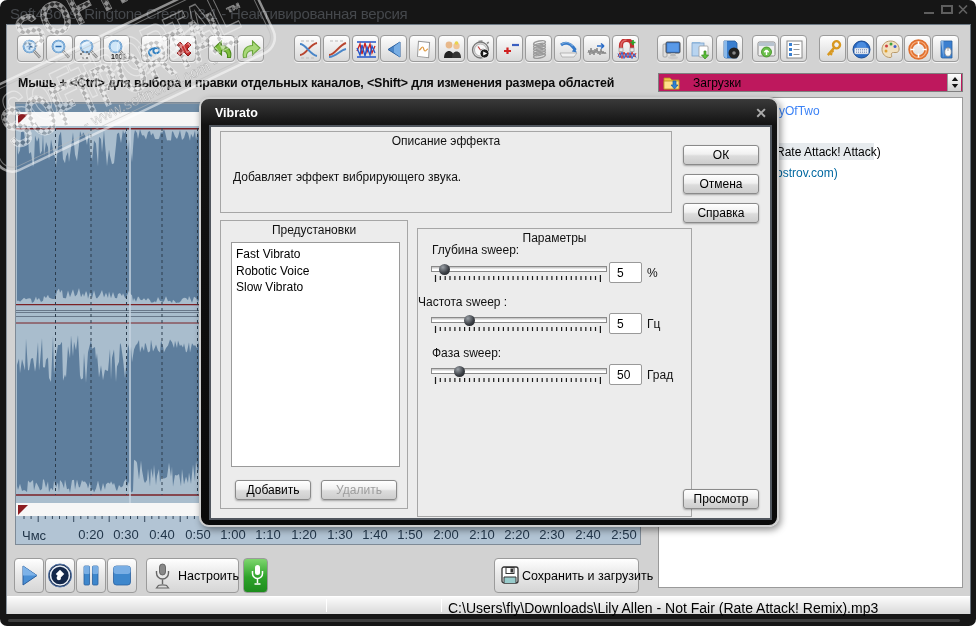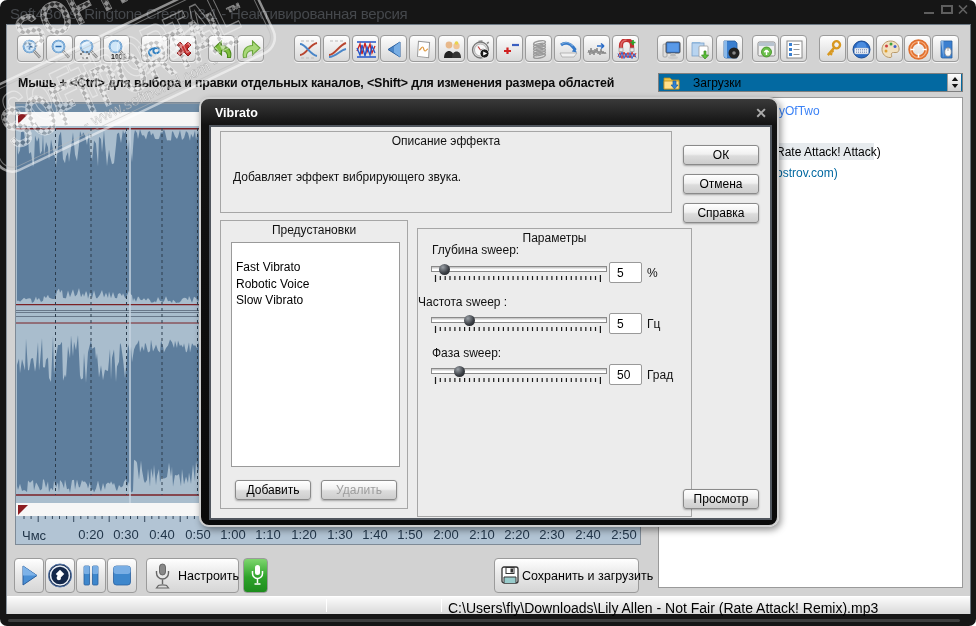--- a/index.html
+++ b/index.html
@@ -19,21 +19,21 @@
 #dlgcontent{position:absolute;left:8px;top:26px;width:563px;height:395px;background:#ececec;border:2px solid #50565e}
 .group{position:absolute;border:1px solid #a6a6a6}
 .glabel{position:absolute;top:2px;left:0;width:100%;text-align:center;font-size:12px;color:#111}
 .glabel span{padding:0 5px}
 .btn{position:absolute;width:76px;height:20px;border:1px solid #8a8a8a;border-radius:3px;background:linear-gradient(180deg,#fff,#f0f0f0 45%,#dcdcdc 55%,#cdcdcd);box-shadow:0 1px 2px rgba(0,0,0,.3);font-size:12px;color:#000;text-align:center;line-height:18px}
 .track{position:absolute;height:6px;border:1px solid #8a8a8a;background:linear-gradient(180deg,#bbb,#fff 60%)}
 .knob{position:absolute;width:11px;height:11px;border-radius:50%;background:radial-gradient(circle at 35% 30%,#9aa0a6,#3c4046 55%,#17191c)}
 .vbox{position:absolute;width:33px;height:21px;background:#fff;border:1px solid #999;border-radius:2px;font-size:12px;color:#000;padding:3px 0 0 7px}
 .slabel{position:absolute;font-size:12px;color:#111}
 
-#combo{position:absolute;left:658px;top:73px;width:305px;height:19px;background:#0369a1;border:1px solid #7f7f7f}
+#combo{position:absolute;left:658px;top:73px;width:305px;height:19px;background:#be185d;border:1px solid #7f7f7f}
 #rlist{position:absolute;left:658px;top:97px;width:305px;height:491px;background:#fff;border:1px solid #9a9a9a}
 
 .pbtn span{white-space:nowrap}.pbtn{position:absolute;top:558px;width:30px;height:35px;border:1px solid #9b9b9b;border-radius:4px;background:linear-gradient(180deg,#fff,#e9e9e9 45%,#d6d6d6)}
 #statusbar{position:absolute;left:7px;top:596px;width:963px;height:18px;background:linear-gradient(180deg,#fbfbfb,#d9d9d9);border-top:1px solid #fff}
 #statustext{position:absolute;left:441px;top:3px;font-size:14px;color:#000}
 </style></head>
 <body>
 <div id="win">
   <div id="title">Soft4Boost Ringtone Creator 3.1 - Неактивированная версия</div>
 
@@ -432,21 +432,21 @@
     <div id="dlgtitle">Vibrato</div>
     <div id="dlgx">✕</div>
     <div id="dlgcontent">
 
       <div class="group" style="left:9px;top:4px;width:452px;height:82px">
         <div class="glabel"><span>Описание эффекта</span></div>
         <div style="position:absolute;left:12px;top:38px;font-size:12px;color:#111">Добавляет эффект вибрирующего звука.</div>
       </div>
       <div class="group" style="left:9px;top:93px;width:188px;height:289px">
         <div class="glabel"><span>Предустановки</span></div>
-        <div style="position:absolute;left:10px;top:21px;width:169px;height:225px;background:#fff;border:1px solid #9a9a9a;font-size:12px;color:#000;padding:16px 4px;line-height:16.5px">Fast Vibrato<br>Robotic Voice<br>Slow Vibrato</div>
+        <div style="position:absolute;left:10px;top:21px;width:169px;height:225px;background:#fff;border:1px solid #9a9a9a;font-size:12px;color:#000;padding:3px 4px;line-height:16.5px">Fast Vibrato<br>Robotic Voice<br>Slow Vibrato</div>
         <div class="btn" style="left:14px;top:259px">Добавить</div>
         <div class="btn" style="left:100px;top:259px;color:#9e9e9e">Удалить</div>
       </div>
       <div class="group" style="left:206px;top:101px;width:275px;height:289px">
         <div class="glabel"><span>Параметры</span></div>
       </div>
 
       <div class="slabel" style="left:221px;top:116px">Глубина sweep:</div>
       <div class="track" style="left:220px;top:139px;width:176px"></div>
       <div class="knob" style="left:228px;top:137px"></div>

